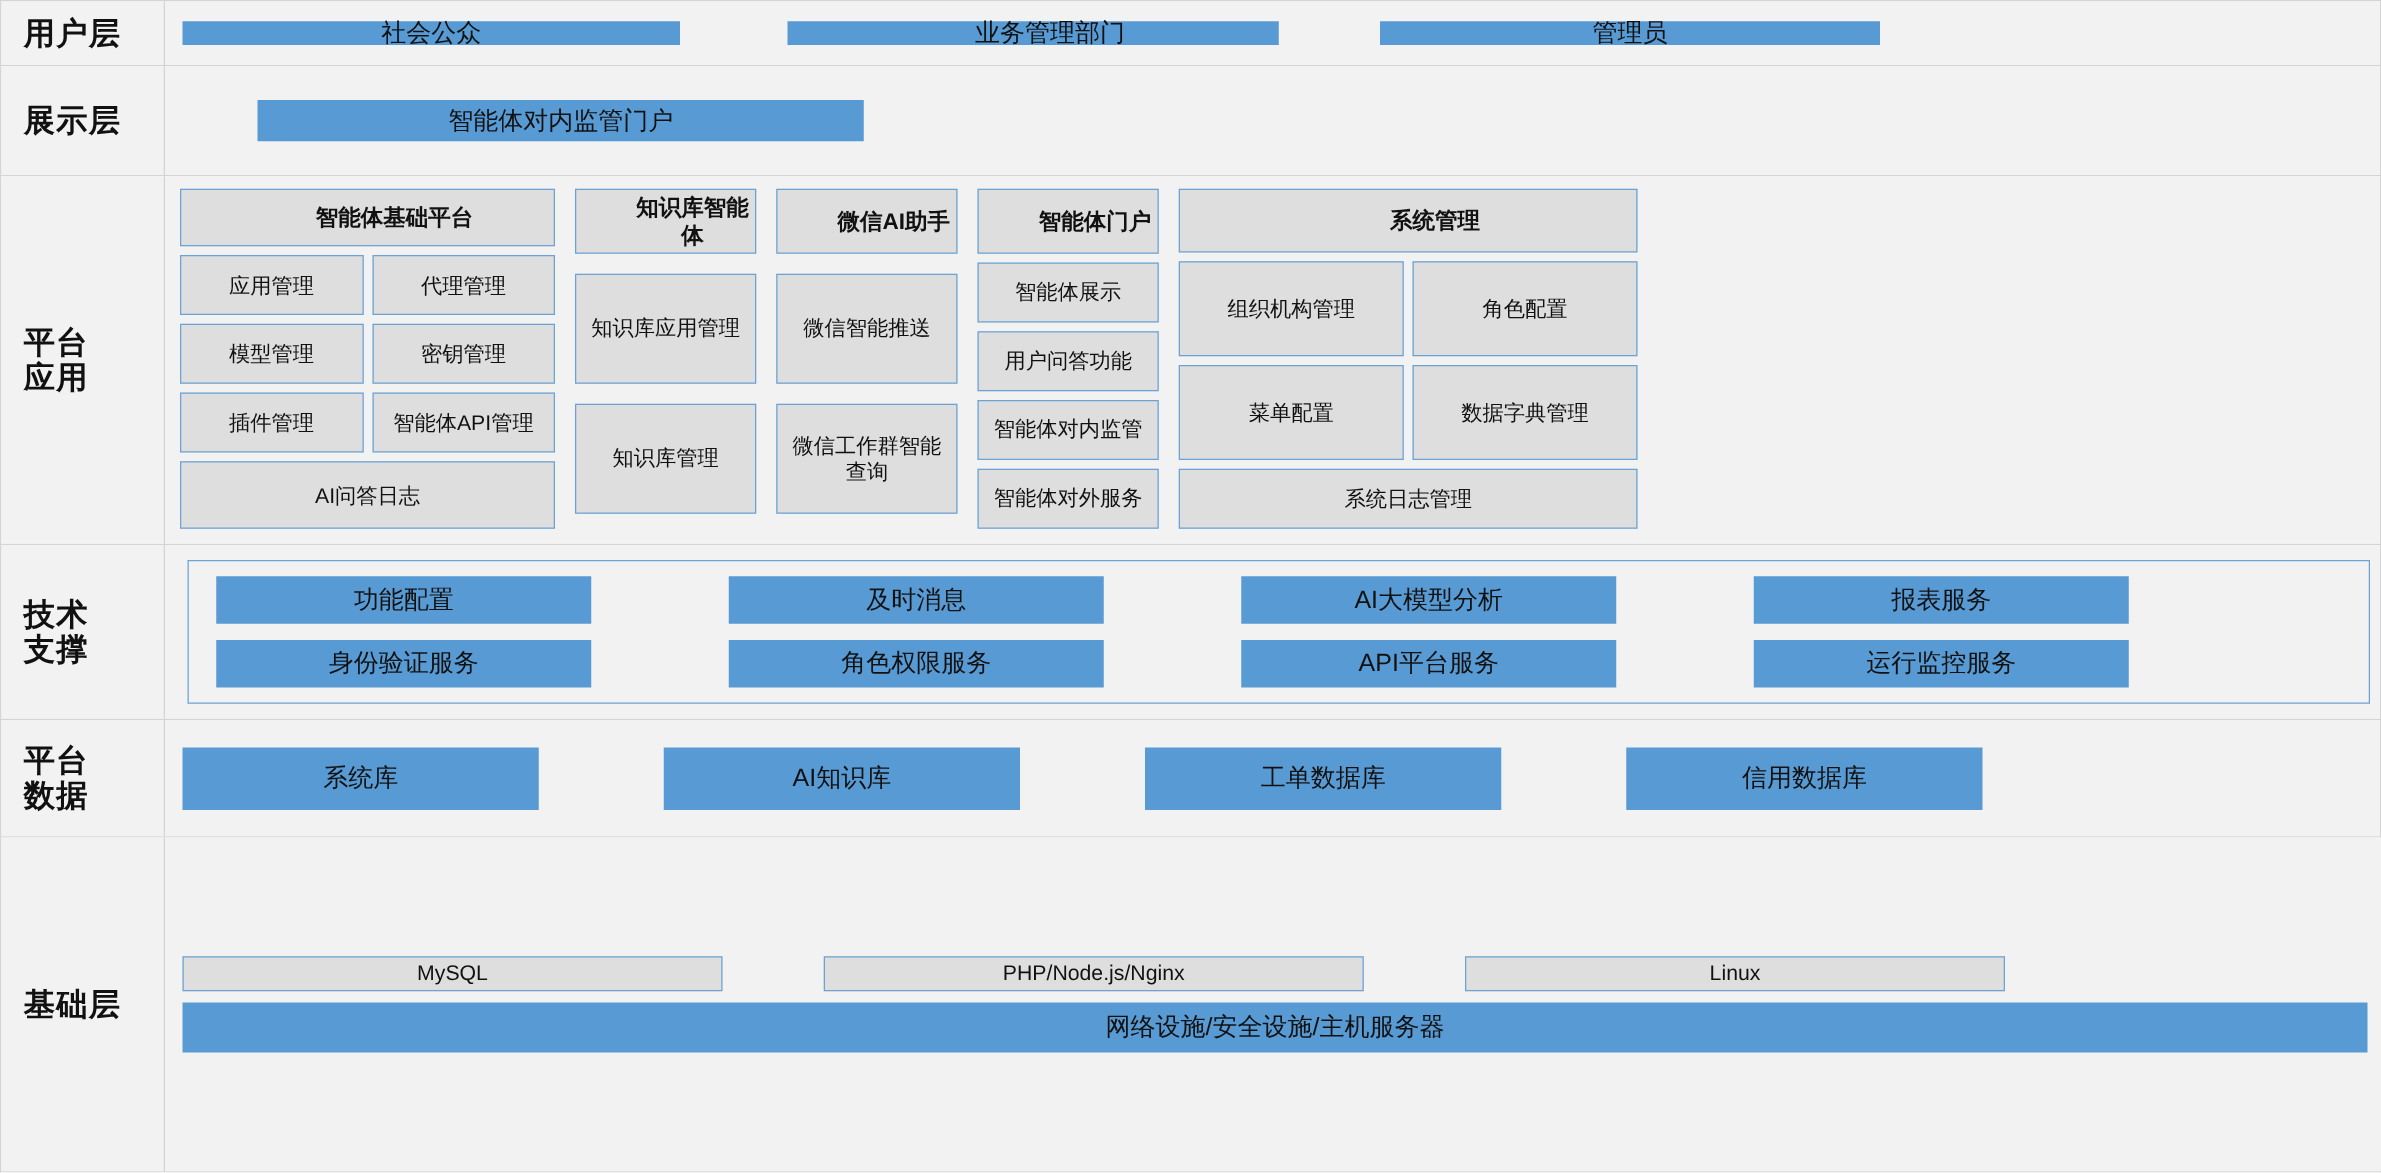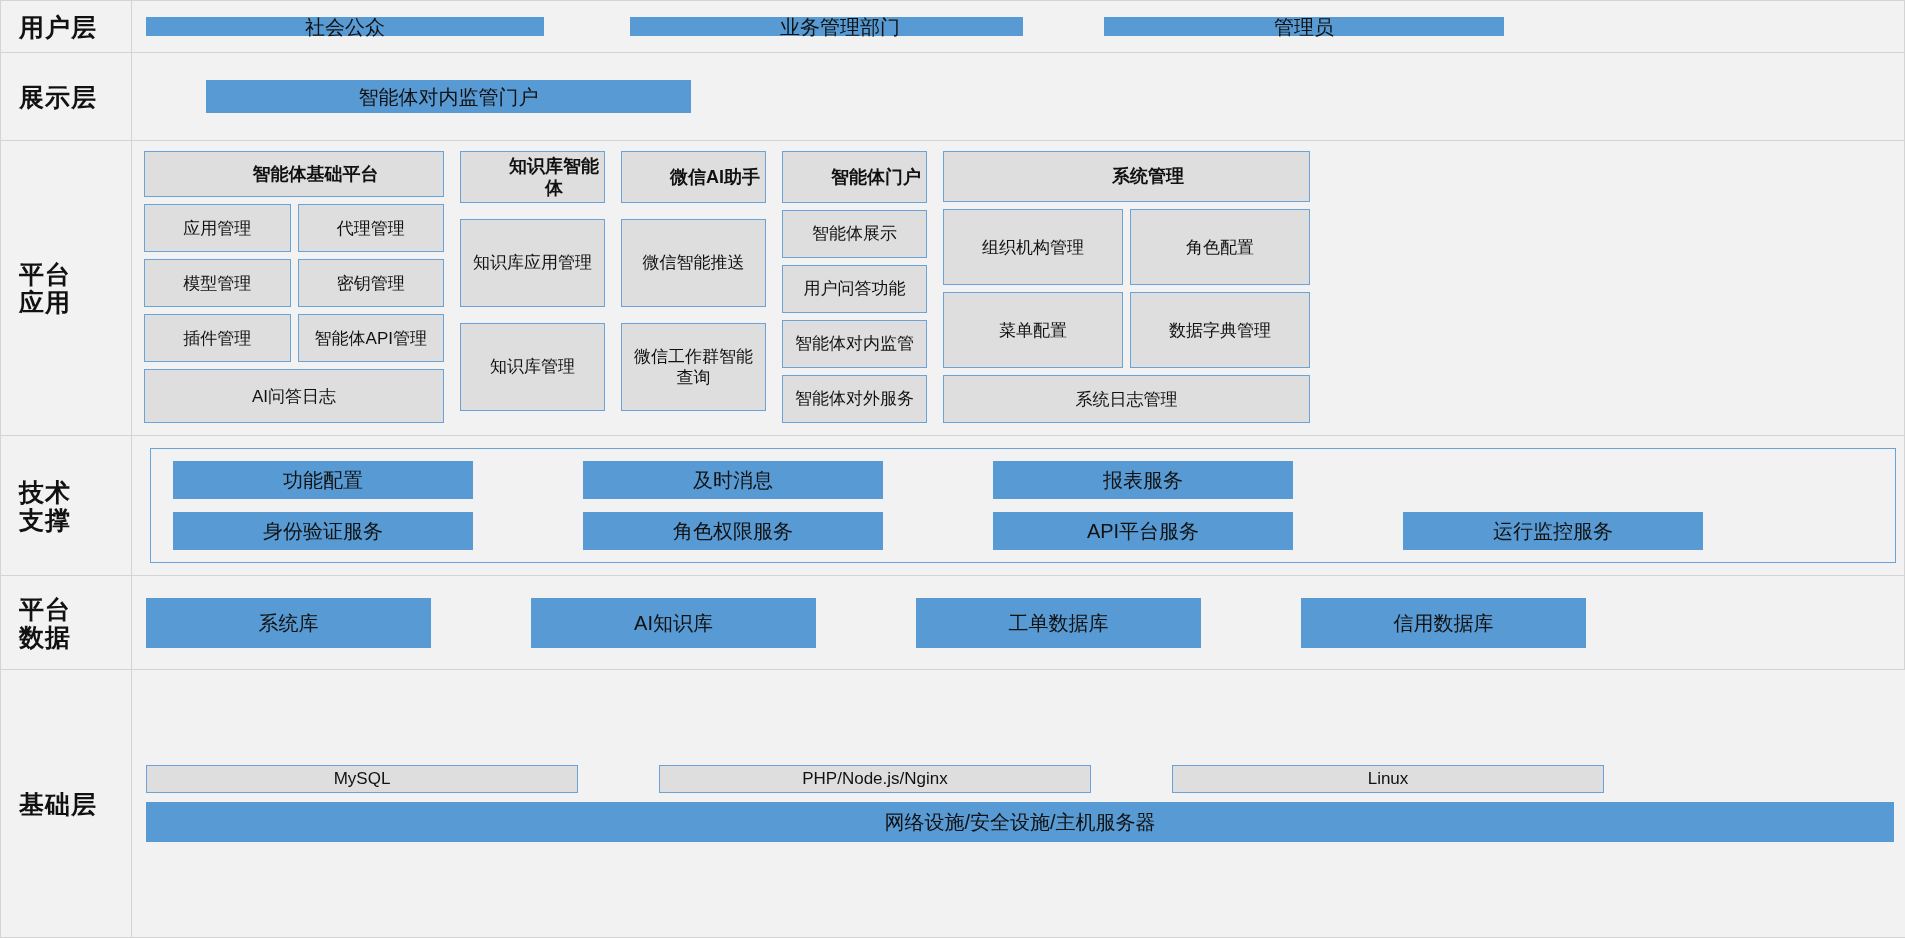--- a/index.html
+++ b/index.html
@@ -281,20 +281,21 @@
       <div>
         <span>技术</span>
         <span>支撑</span>
       </div>
     </div>
     <div class="band-body">
       <div id="tech-inner">
         <div class="trow">
           <div class="blue">功能配置</div>
           <div class="blue">及时消息</div>
+          <div class="blue">AI大模型分析</div>
           <div class="blue">报表服务</div>
         </div>
         <div class="trow">
           <div class="blue">身份验证服务</div>
           <div class="blue">角色权限服务</div>
           <div class="blue">API平台服务</div>
           <div class="blue">运行监控服务</div>
         </div>
       </div>
     </div>

